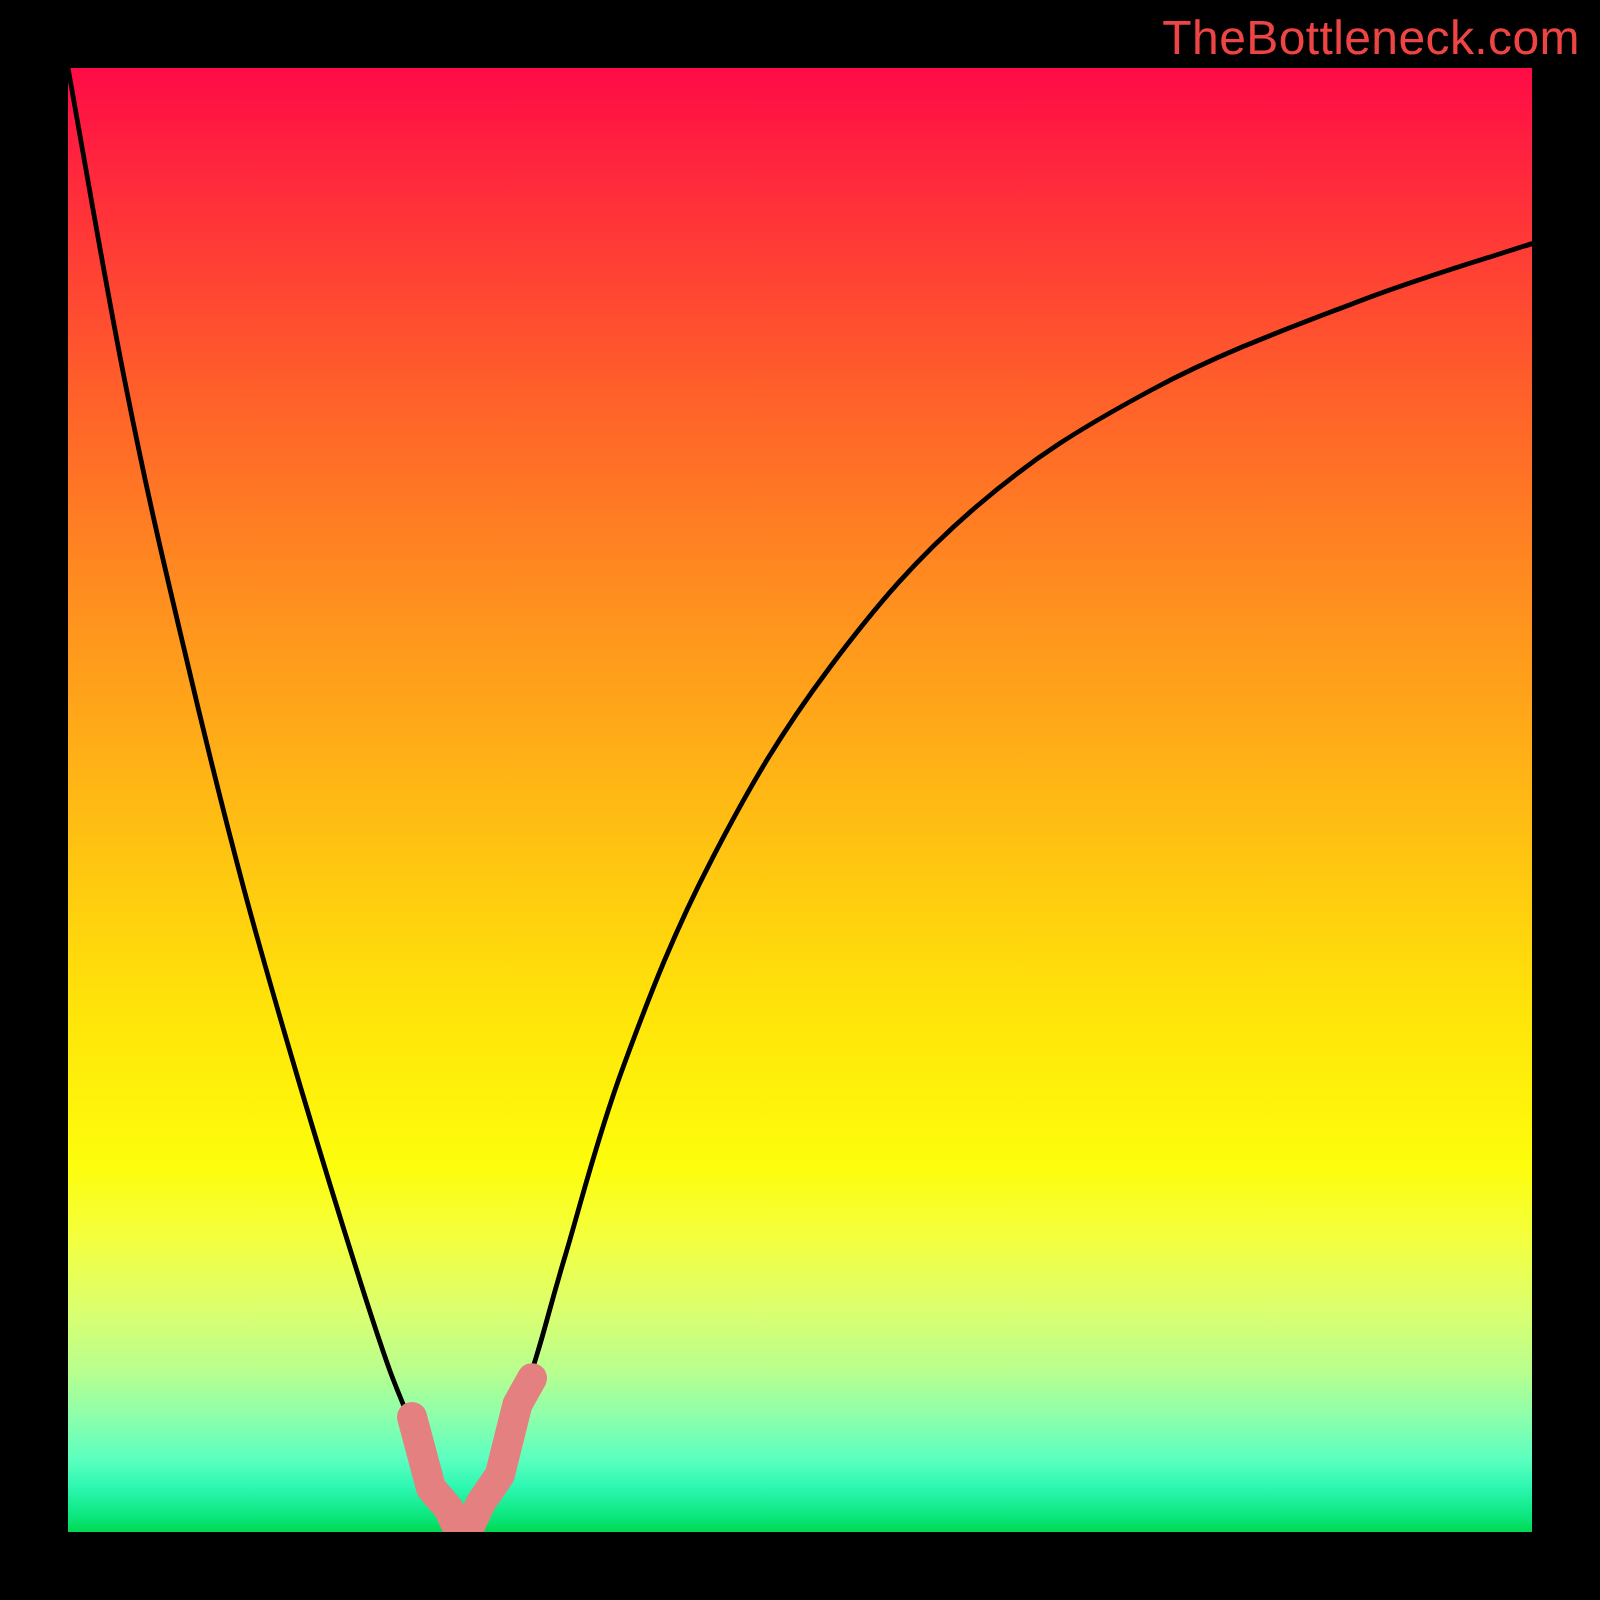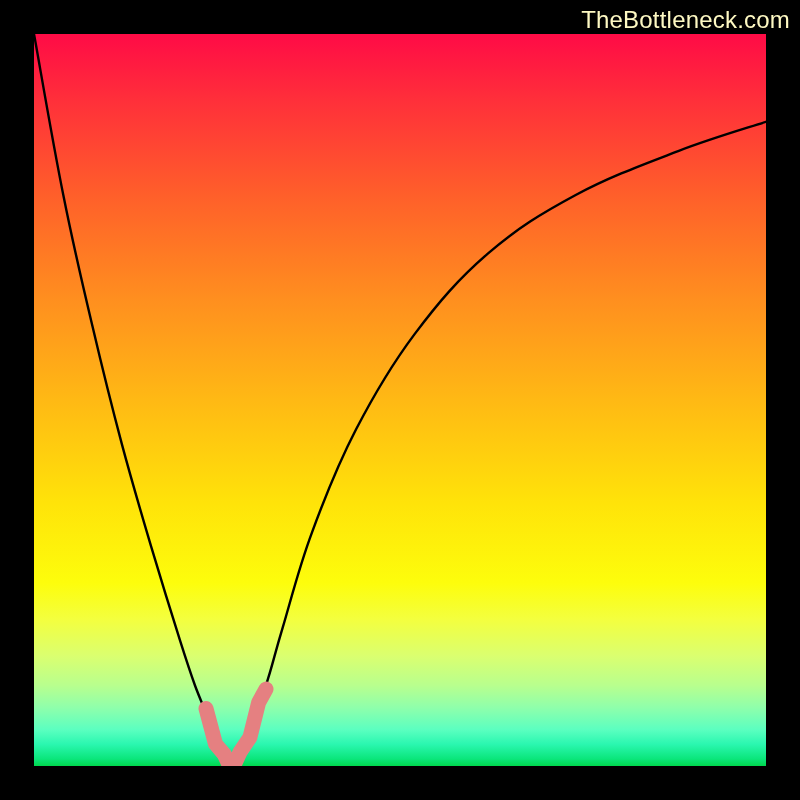--- a/index.html
+++ b/index.html
@@ -41,21 +41,21 @@
       #5cffc0 95%,
       #2bf7b0 97%,
       #0be67c 99%,
       #00d84e 100%
     );
   }
   .watermark {
     position: absolute;
     top: 6px;
     right: 10px;
-    color: #fef9c3;
+    color: #ef4444;
     font-size: 24px;
     letter-spacing: 0.2px;
     font-weight: 400;
   }
   svg.curves {
     position: absolute;
     left: 0;
     top: 0;
     width: 732px;
     height: 732px;

